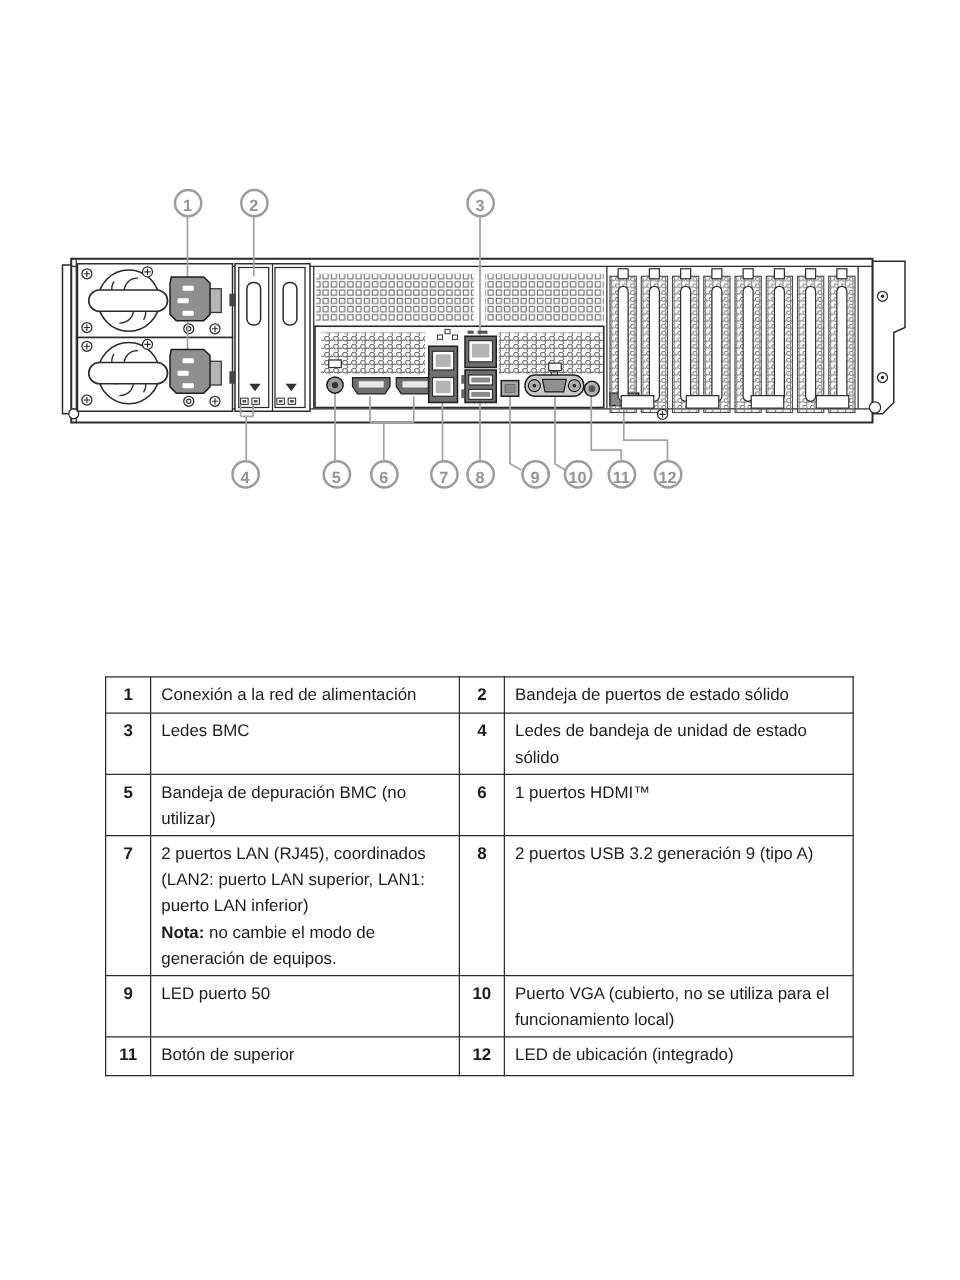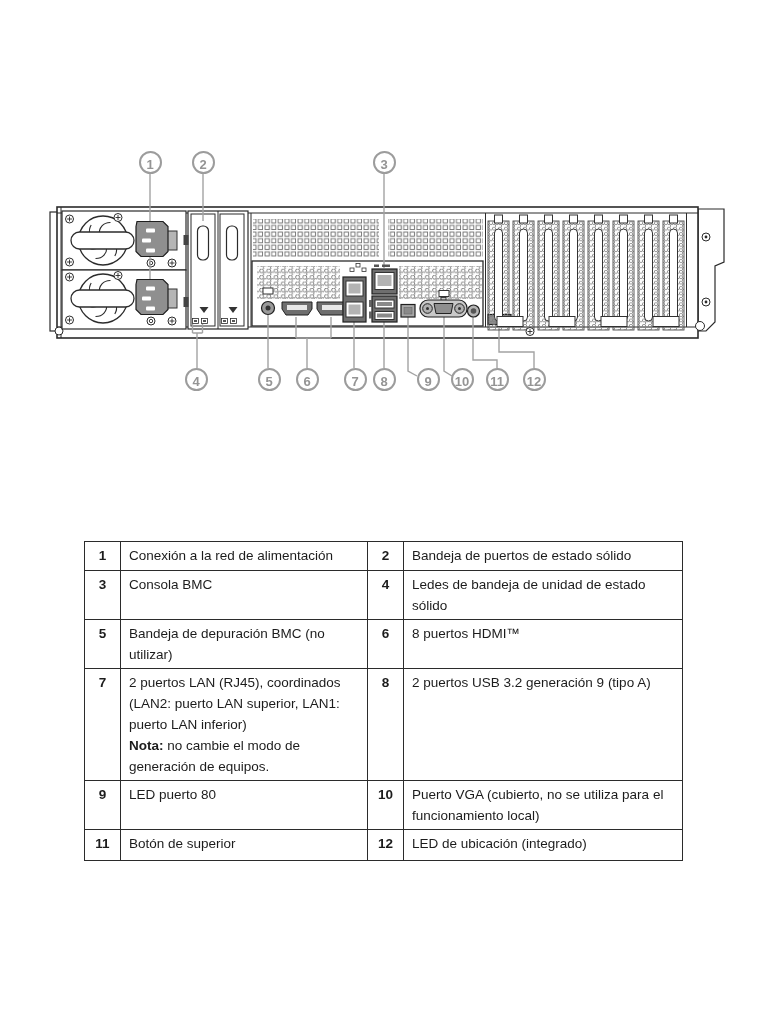--- a/index.html
+++ b/index.html
@@ -261,42 +261,42 @@
       </colgroup>
     <tbody>
       <tr class="r1">
         <td class="num">1</td>
         <td class="desc">Conexión a la red de alimentación</td>
         <td class="num">2</td>
         <td class="desc">Bandeja de puertos de estado sólido</td>
       </tr>
       <tr class="r2">
         <td class="num">3</td>
-        <td class="desc">Consola BMC</td>
+        <td class="desc">Ledes BMC</td>
         <td class="num">4</td>
         <td class="desc">Ledes de bandeja de unidad de estado sólido</td>
       </tr>
       <tr class="r3">
         <td class="num">5</td>
         <td class="desc">Bandeja de depuración BMC (no utilizar)</td>
         <td class="num">6</td>
-        <td class="desc">8 puertos HDMI™</td>
+        <td class="desc">1 puertos HDMI™</td>
       </tr>
       <tr class="r4">
         <td class="num">7</td>
         <td class="desc">
           <span>2 puertos LAN (RJ45), coordinados (LAN2: puerto LAN superior, LAN1: puerto LAN inferior)</span>
           <div class="note"><b>Nota:</b><span> no cambie el modo de generación de equipos.</span></div>
         </td>
         <td class="num">8</td>
         <td class="desc">2 puertos USB 3.2 generación 9 (tipo A)</td>
       </tr>
       <tr class="r5">
         <td class="num">9</td>
-        <td class="desc">LED puerto 80</td>
+        <td class="desc">LED puerto 50</td>
         <td class="num">10</td>
         <td class="desc">Puerto VGA (cubierto, no se utiliza para el funcionamiento local)</td>
       </tr>
       <tr class="r6">
         <td class="num">11</td>
         <td class="desc">Botón de superior</td>
         <td class="num">12</td>
         <td class="desc">LED de ubicación (integrado)</td>
       </tr>
     </tbody>

